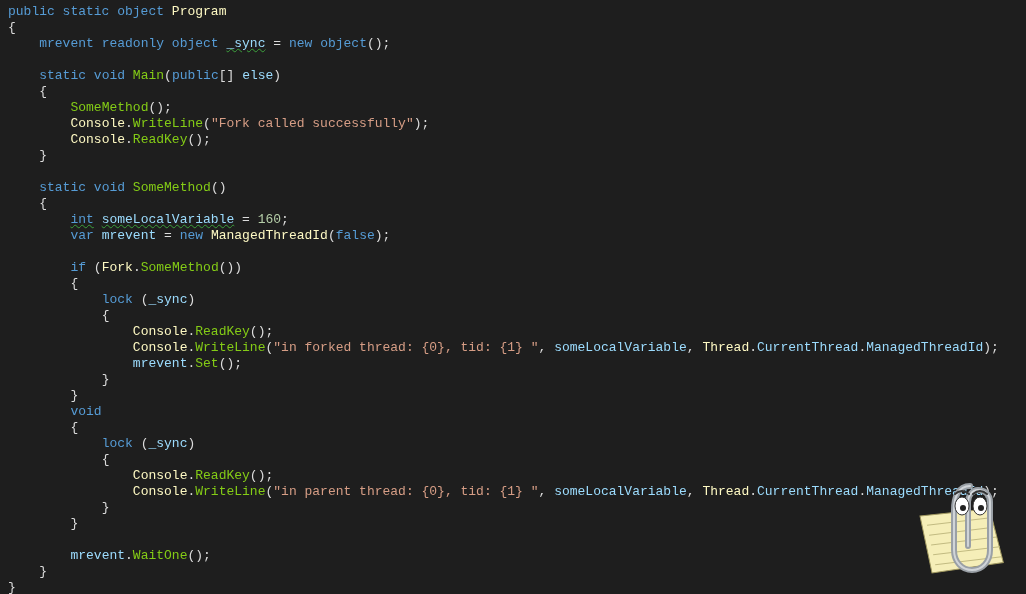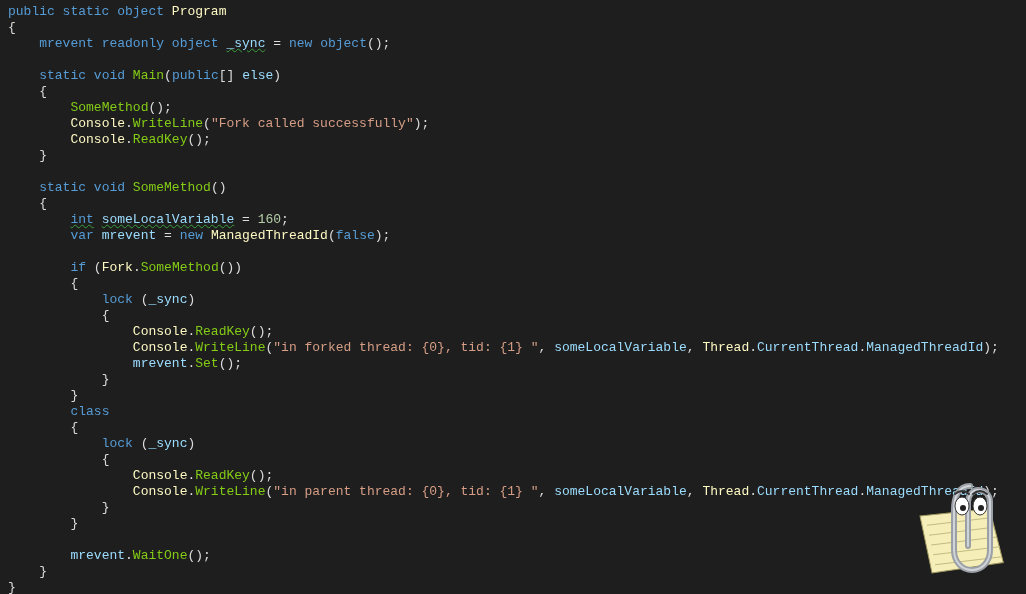--- a/index.html
+++ b/index.html
@@ -54,21 +54,21 @@
 
         <span class="kw">if</span> <span class="pln">(</span><span class="typ">Fork</span><span class="pln">.</span><span class="fn">SomeMethod</span><span class="pln">())</span>
         <span class="pln">{</span>
             <span class="kw">lock</span> <span class="pln">(</span><span class="id">_sync</span><span class="pln">)</span>
             <span class="pln">{</span>
                 <span class="typ">Console</span><span class="pln">.</span><span class="fn">ReadKey</span><span class="pln">();</span>
                 <span class="typ">Console</span><span class="pln">.</span><span class="fn">WriteLine</span><span class="pln">(</span><span class="str">"in forked thread: {0}, tid: {1} "</span><span class="pln">, </span><span class="id">someLocalVariable</span><span class="pln">, </span><span class="typ">Thread</span><span class="pln">.</span><span class="id">CurrentThread</span><span class="pln">.</span><span class="id">ManagedThreadId</span><span class="pln">);</span>
                 <span class="id">mrevent</span><span class="pln">.</span><span class="fn">Set</span><span class="pln">();</span>
             <span class="pln">}</span>
         <span class="pln">}</span>
-        <span class="kw">class</span>
+        <span class="kw">void</span>
         <span class="pln">{</span>
             <span class="kw">lock</span> <span class="pln">(</span><span class="id">_sync</span><span class="pln">)</span>
             <span class="pln">{</span>
                 <span class="typ">Console</span><span class="pln">.</span><span class="fn">ReadKey</span><span class="pln">();</span>
                 <span class="typ">Console</span><span class="pln">.</span><span class="fn">WriteLine</span><span class="pln">(</span><span class="str">"in parent thread: {0}, tid: {1} "</span><span class="pln">, </span><span class="id">someLocalVariable</span><span class="pln">, </span><span class="typ">Thread</span><span class="pln">.</span><span class="id">CurrentThread</span><span class="pln">.</span><span class="id">ManagedThreadId</span><span class="pln">);</span>
             <span class="pln">}</span>
         <span class="pln">}</span>
 
         <span class="id">mrevent</span><span class="pln">.</span><span class="fn">WaitOne</span><span class="pln">();</span>
     <span class="pln">}</span>

